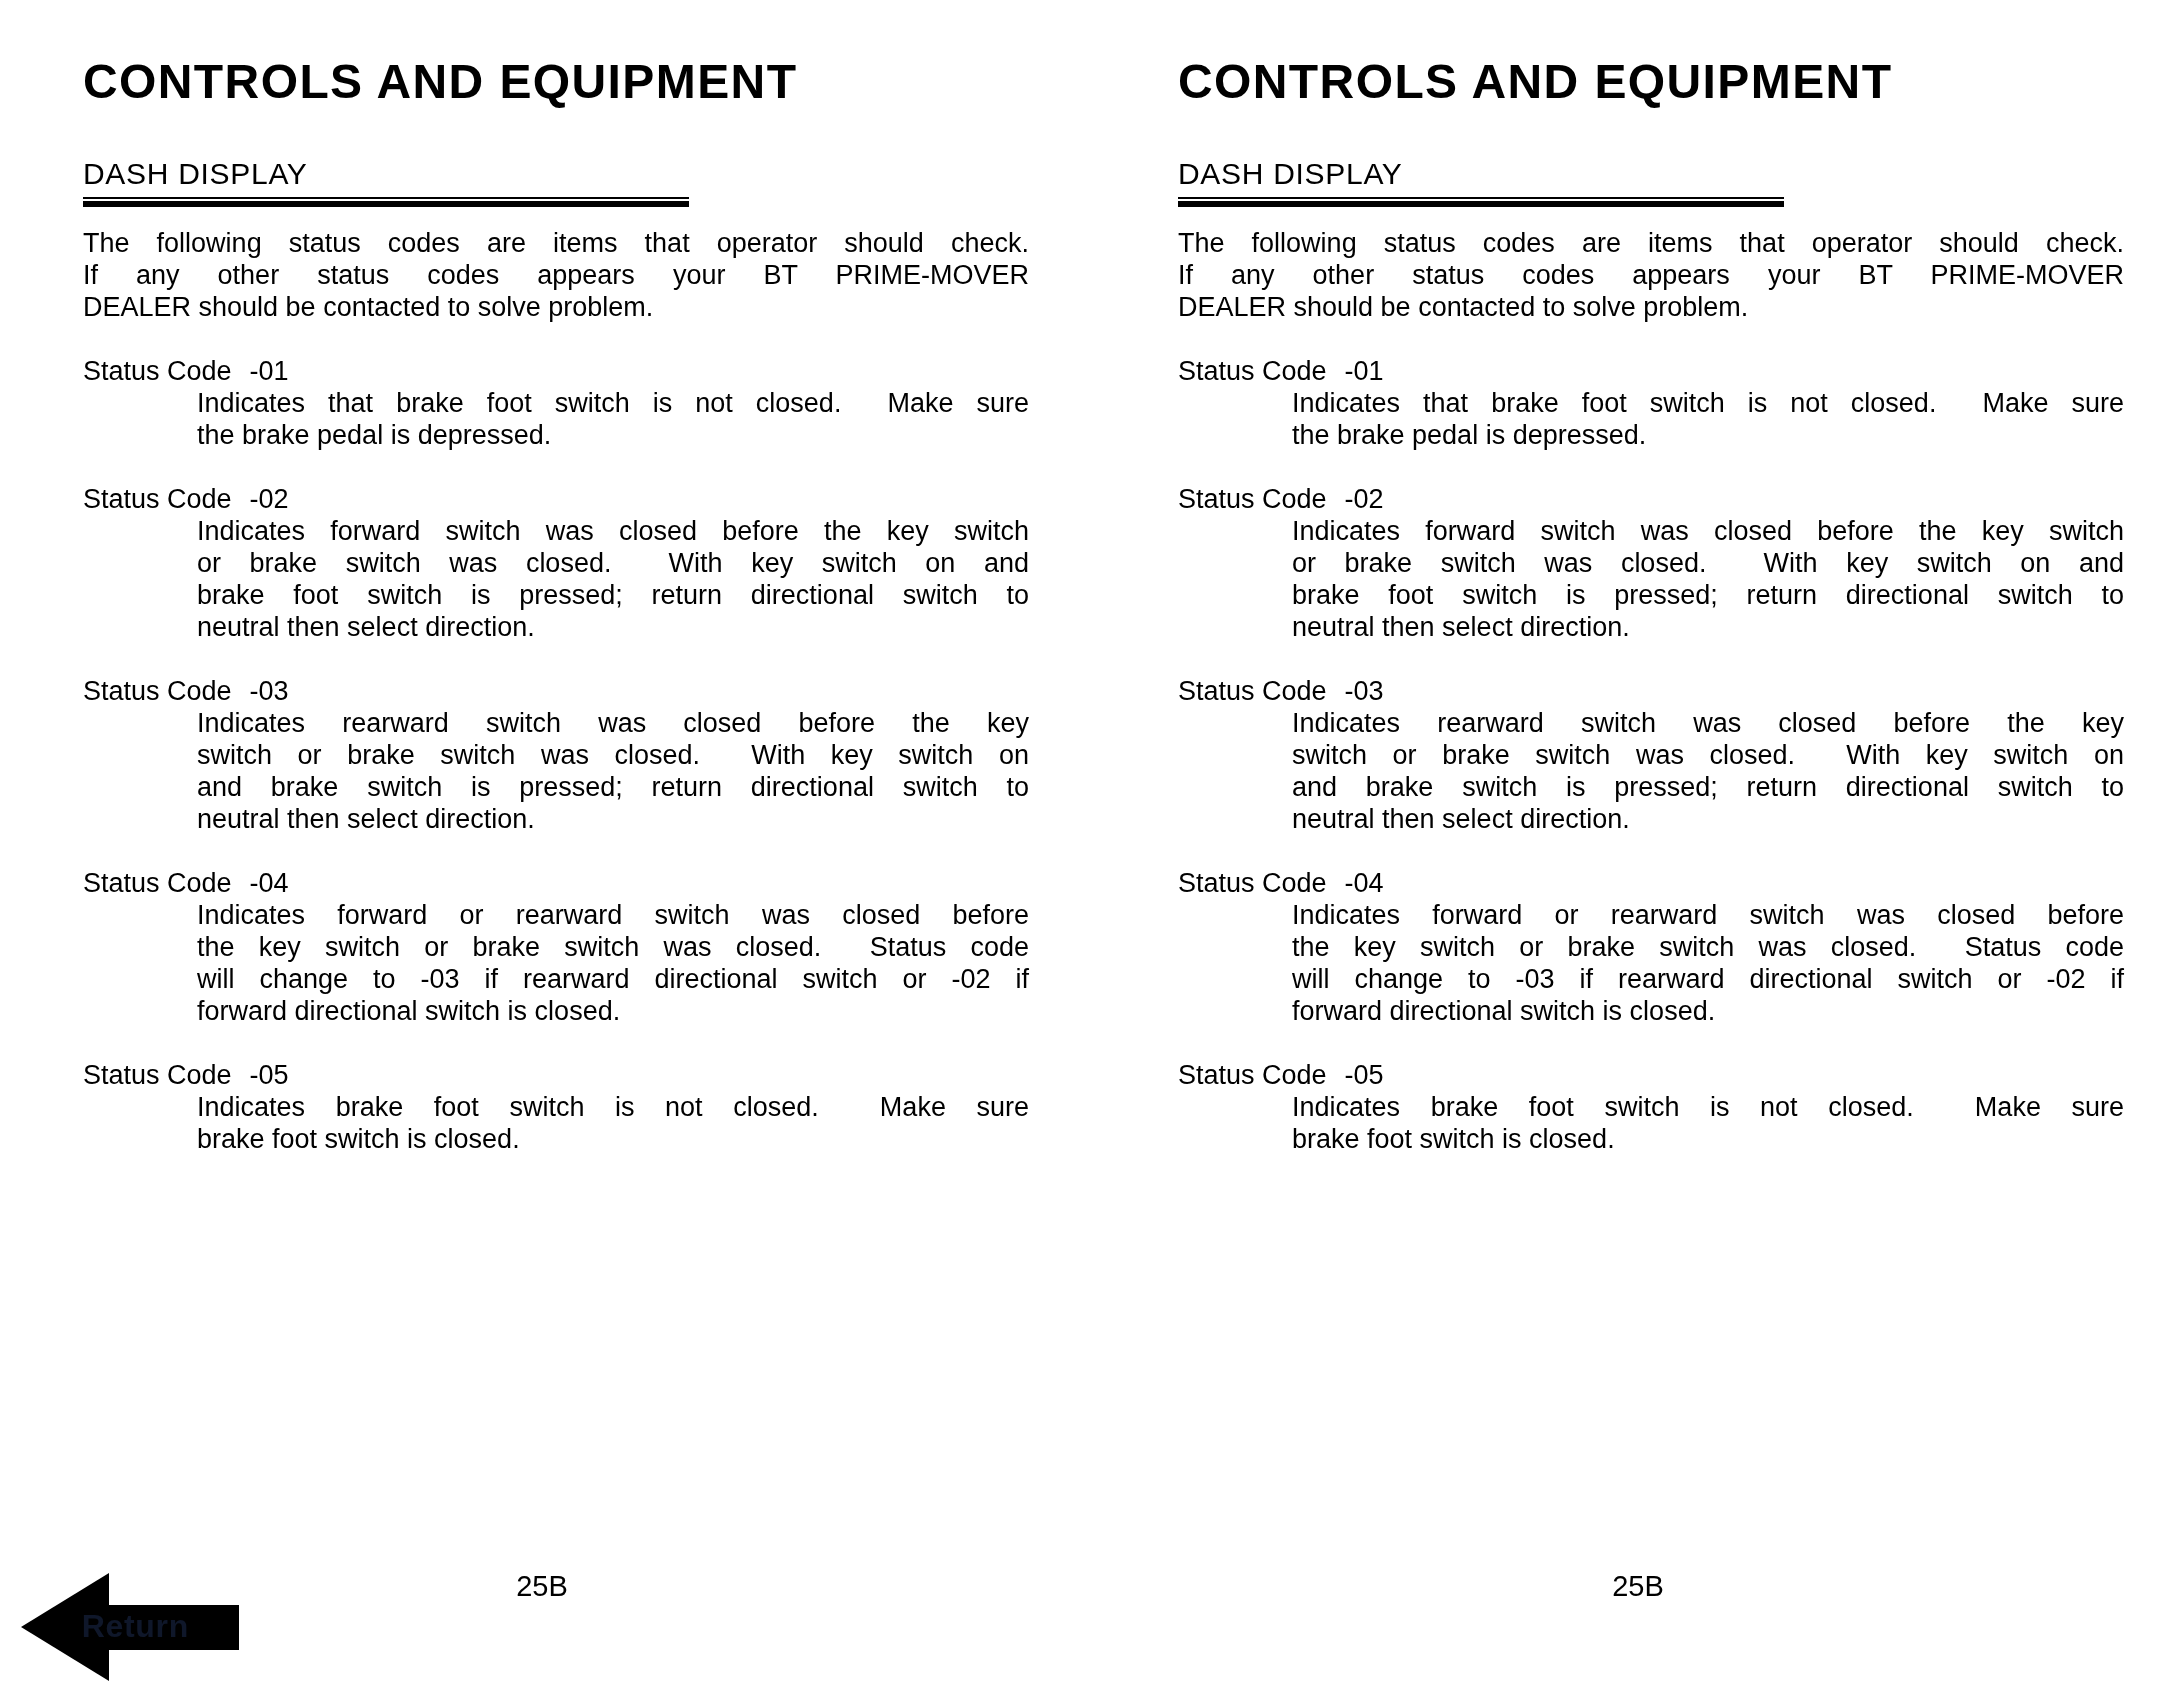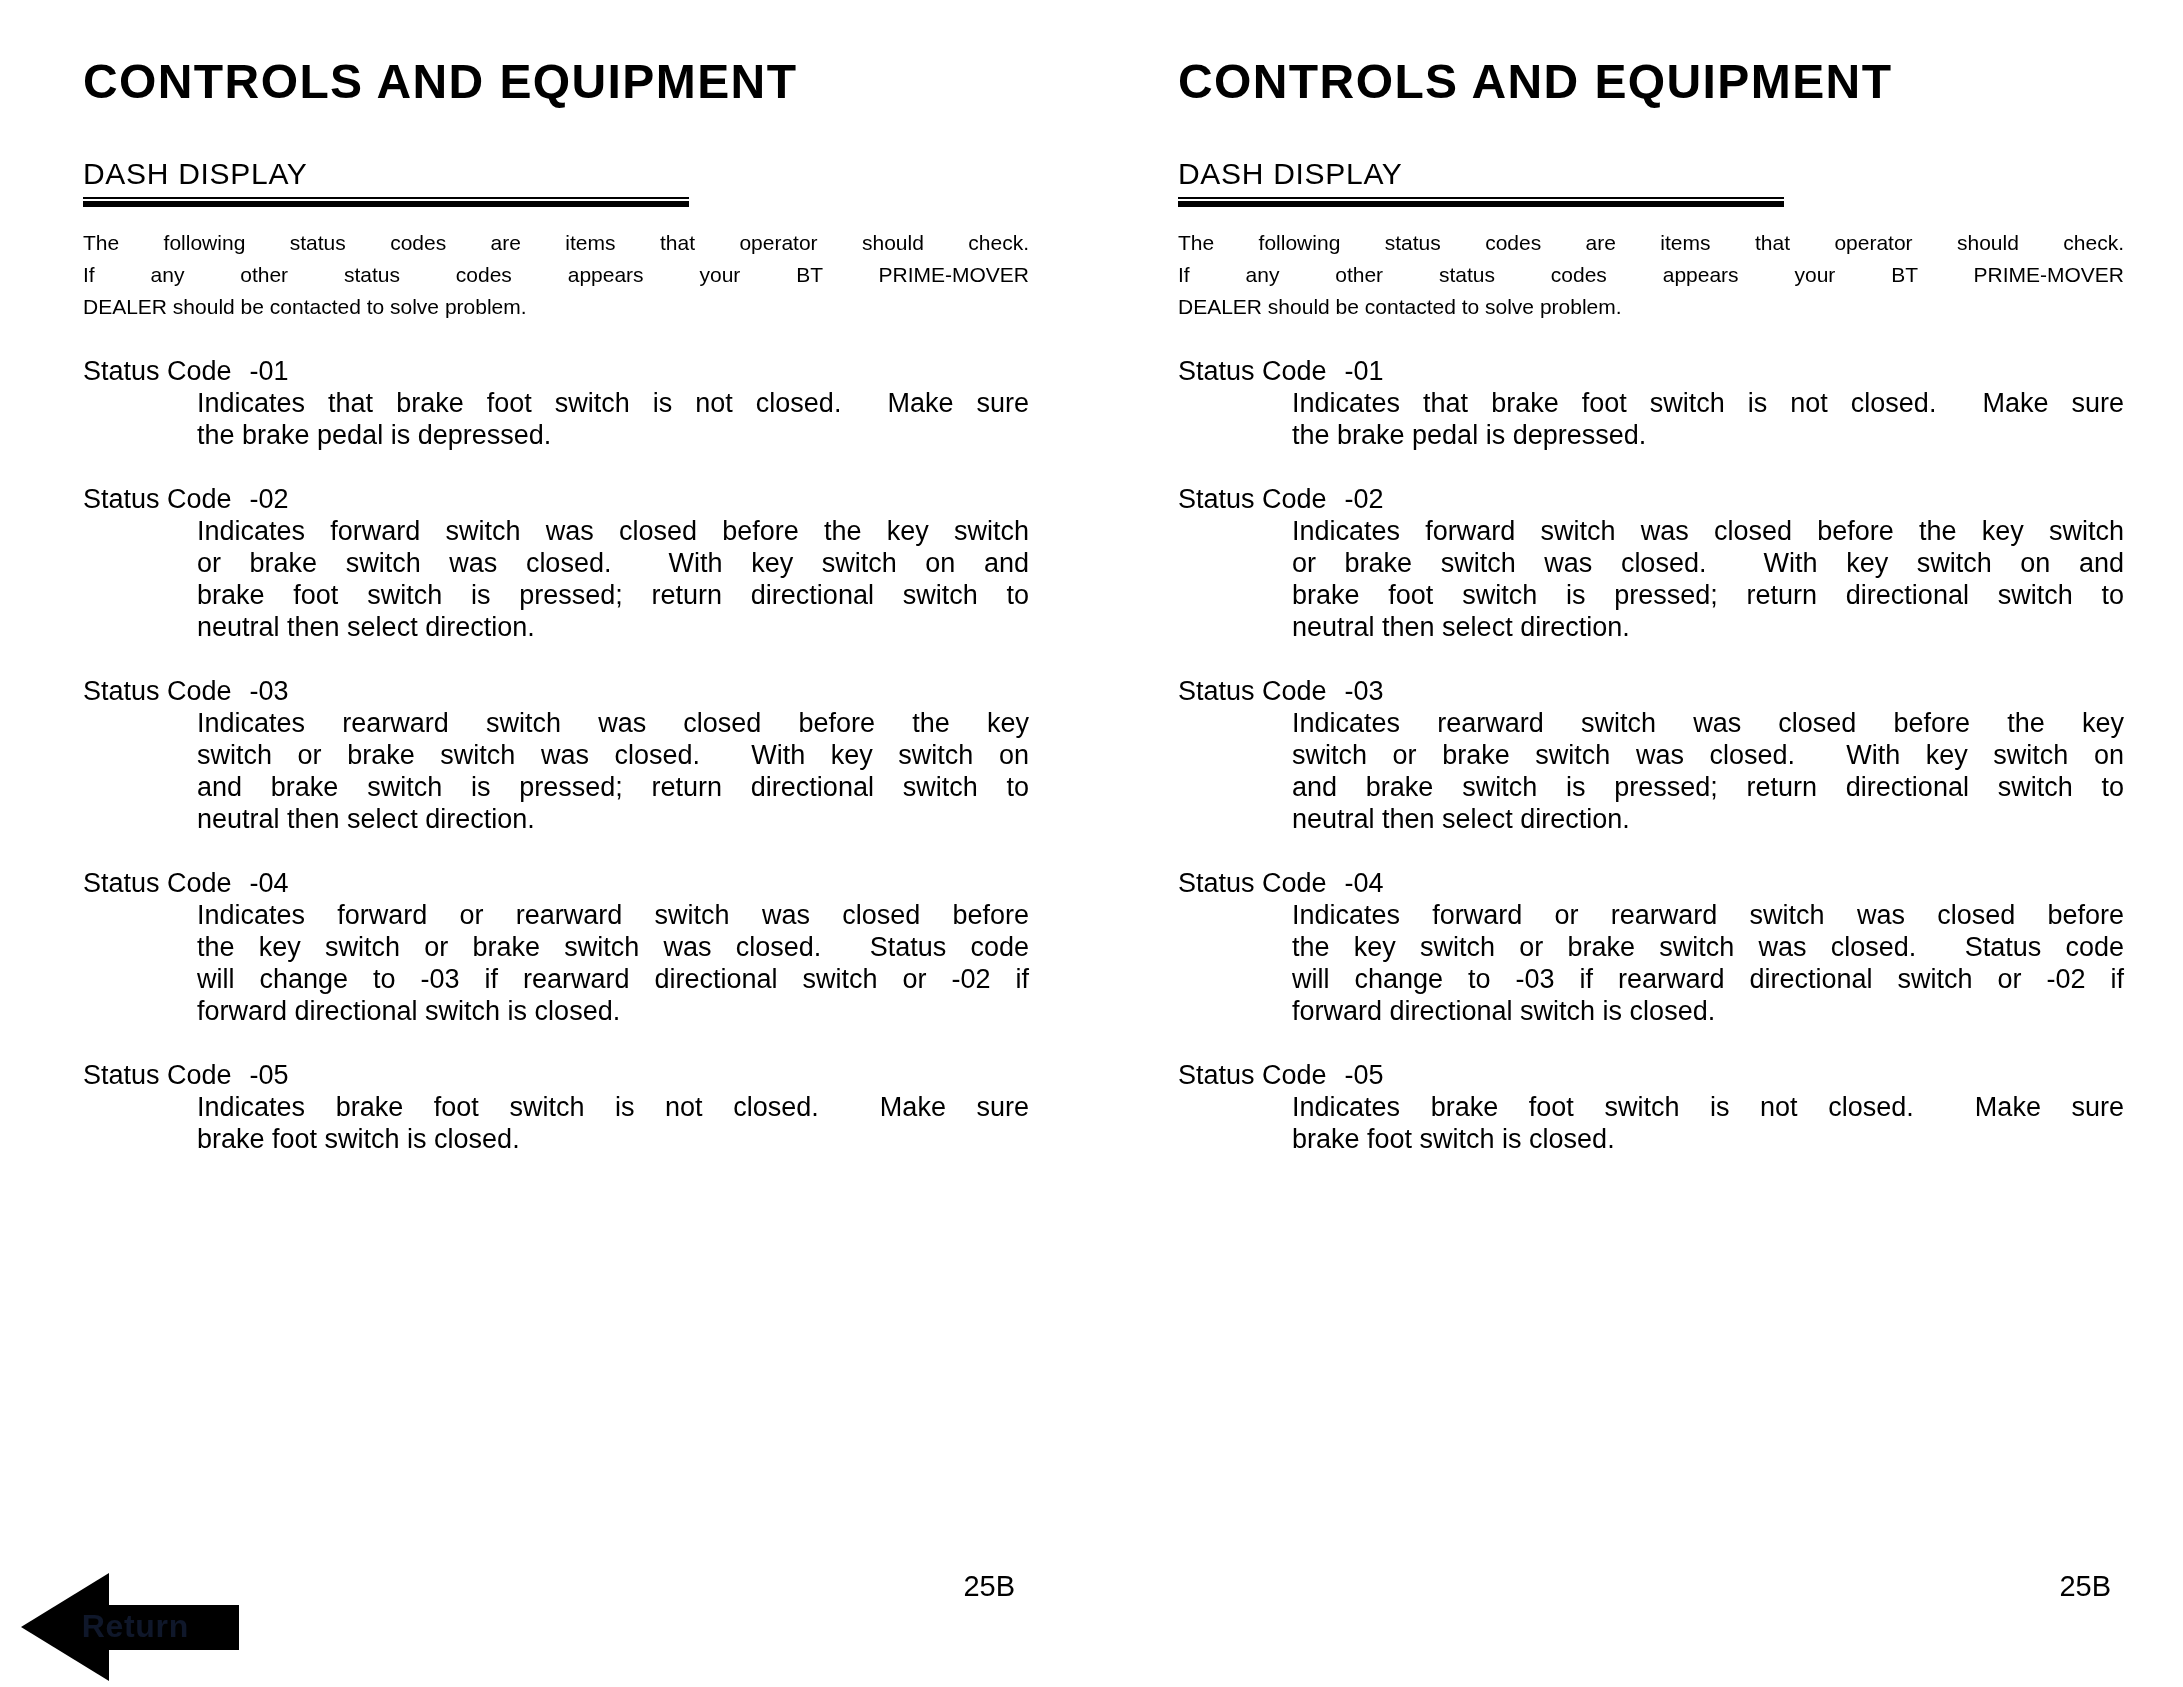--- a/index.html
+++ b/index.html
@@ -50,21 +50,21 @@
     content: "";
     position: absolute;
     left: 0; right: 0;
     top: 1.4px;
     height: 6.2px;
     background: #000;
   }
 
   .intro {
     margin-top: 16.5px;
-    font-size: 21px;
+    font-size: 27px;
     line-height: 32px;
   }
 
   .status-block { margin-top: 32px; }
 
   .status-heading {
     font-size: 27px;
     line-height: 32px;
   }
   .status-heading .code { margin-left: 18px; }
@@ -82,21 +82,21 @@
   }
   .line.last {
     text-align: right;
     text-align-last: left;
   }
 
   .page-number {
     position: absolute;
     top: 1570px;
     width: 946px;
-    text-align: right;
+    text-align: center;
     font-size: 29px;
     line-height: 33px;
   }
   .pn-left  { left: 69px; }
   .pn-right { left: 1165px; }
 
   .return-btn {
     position: absolute;
     left: 20.7px;
     top: 1573px;

